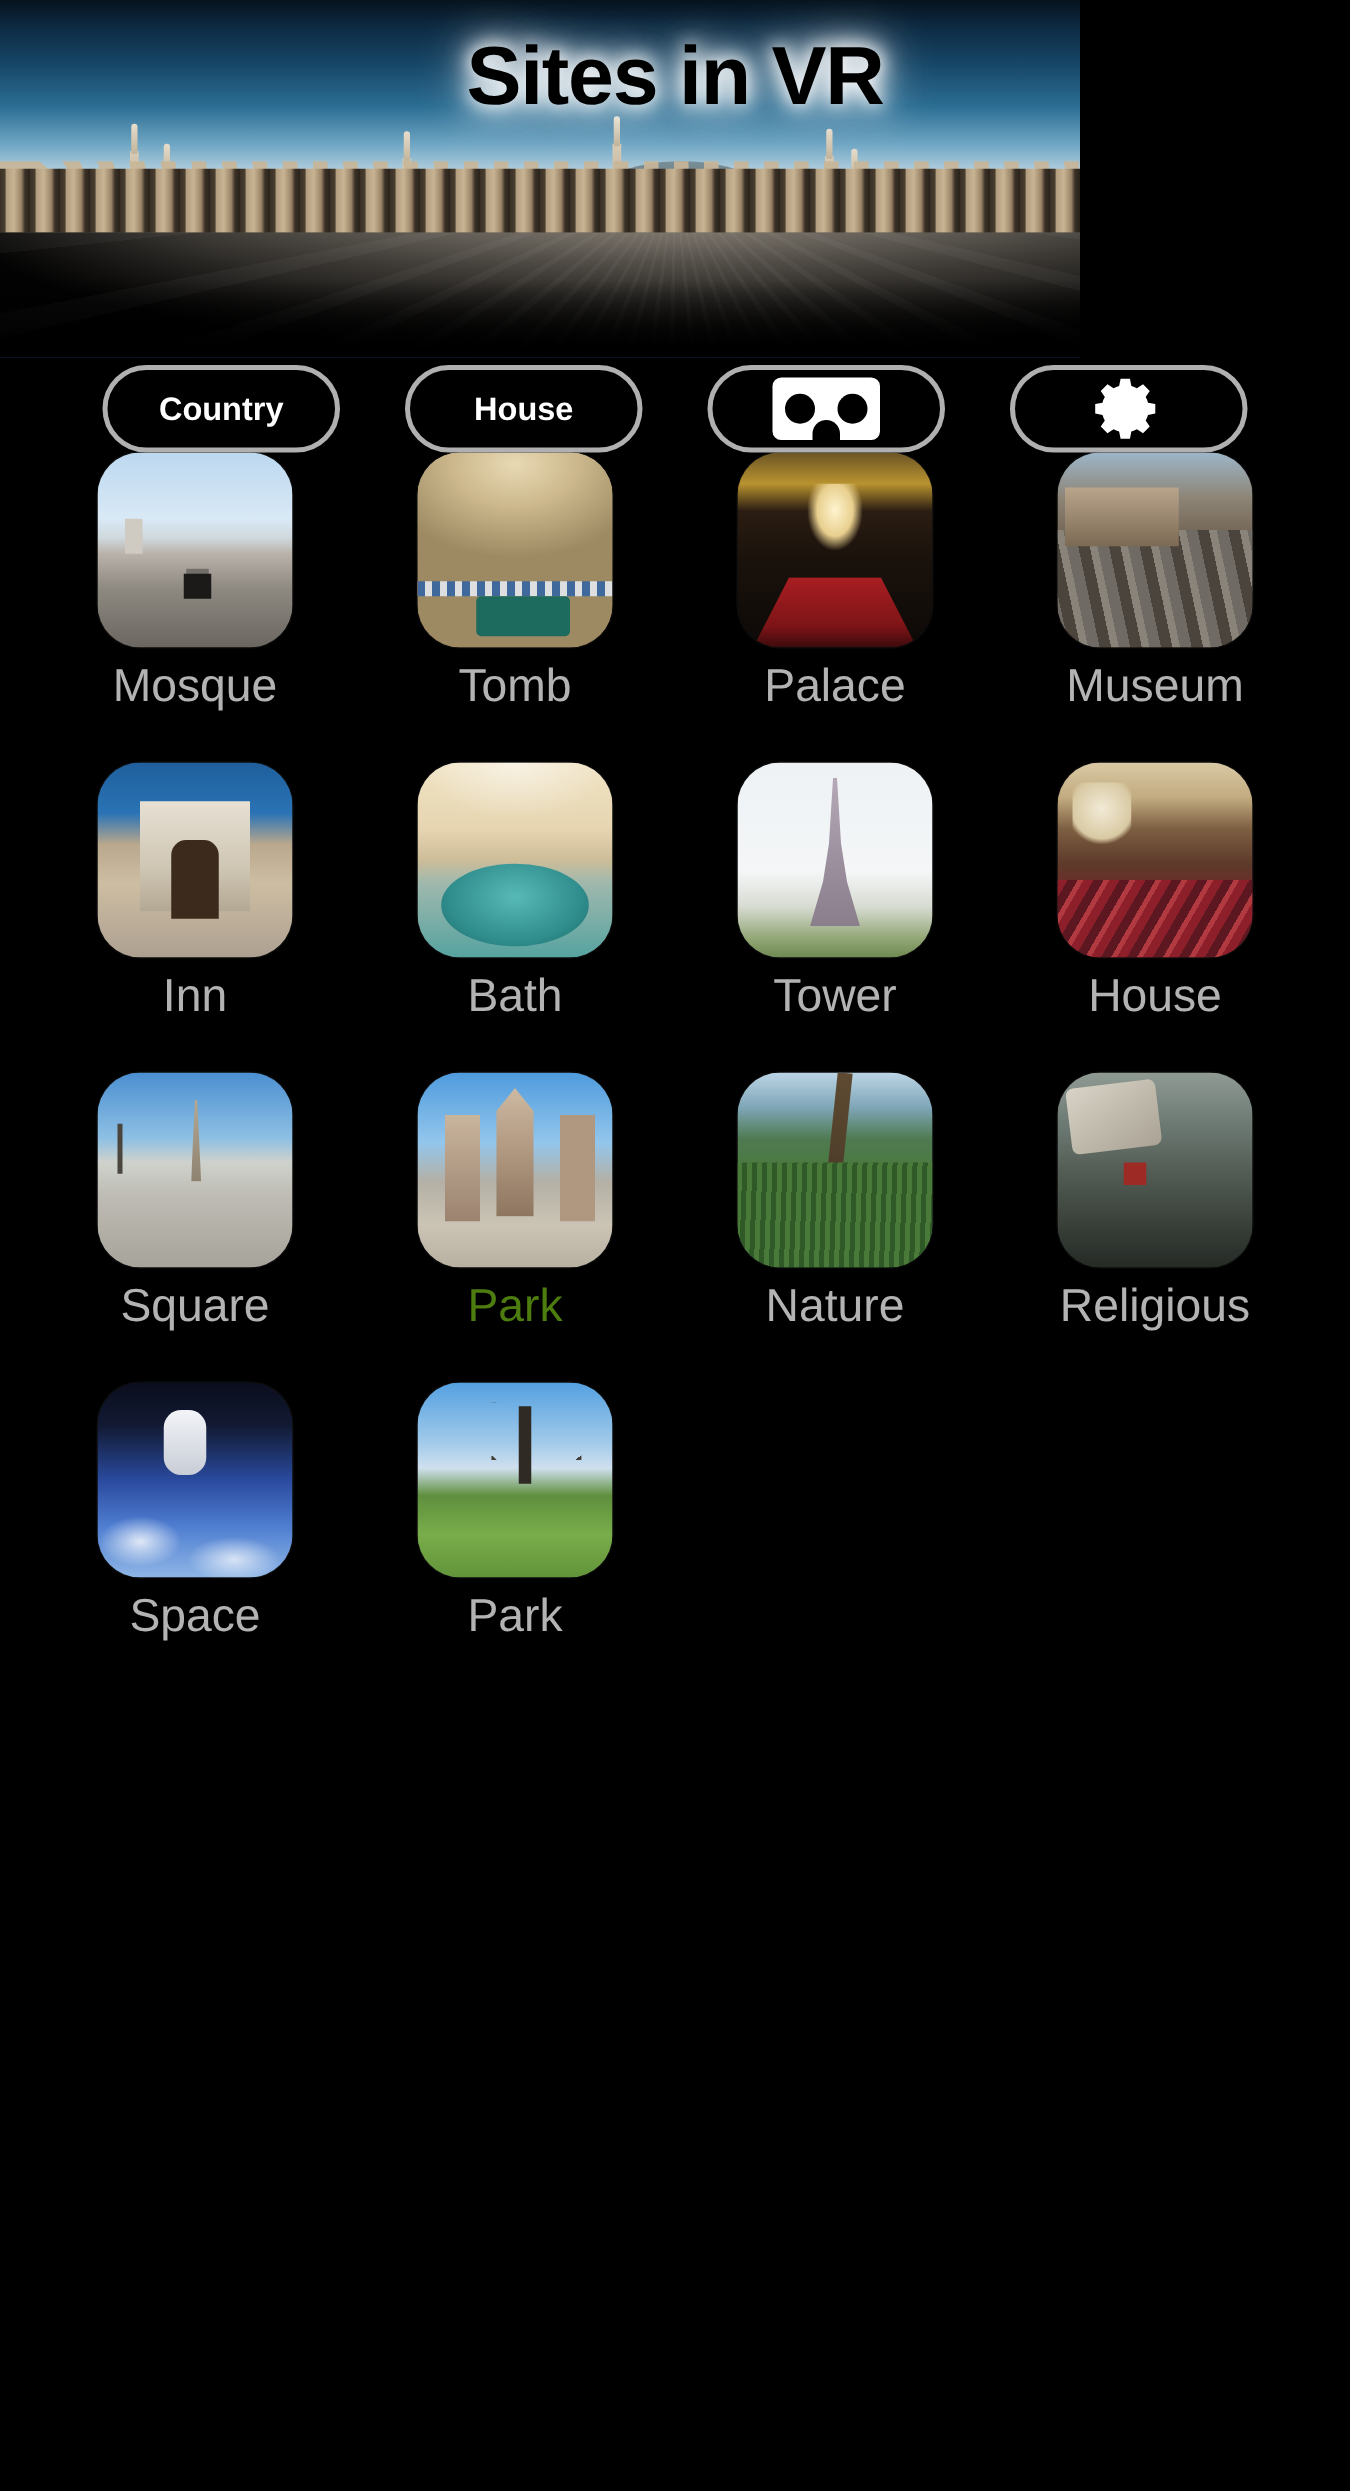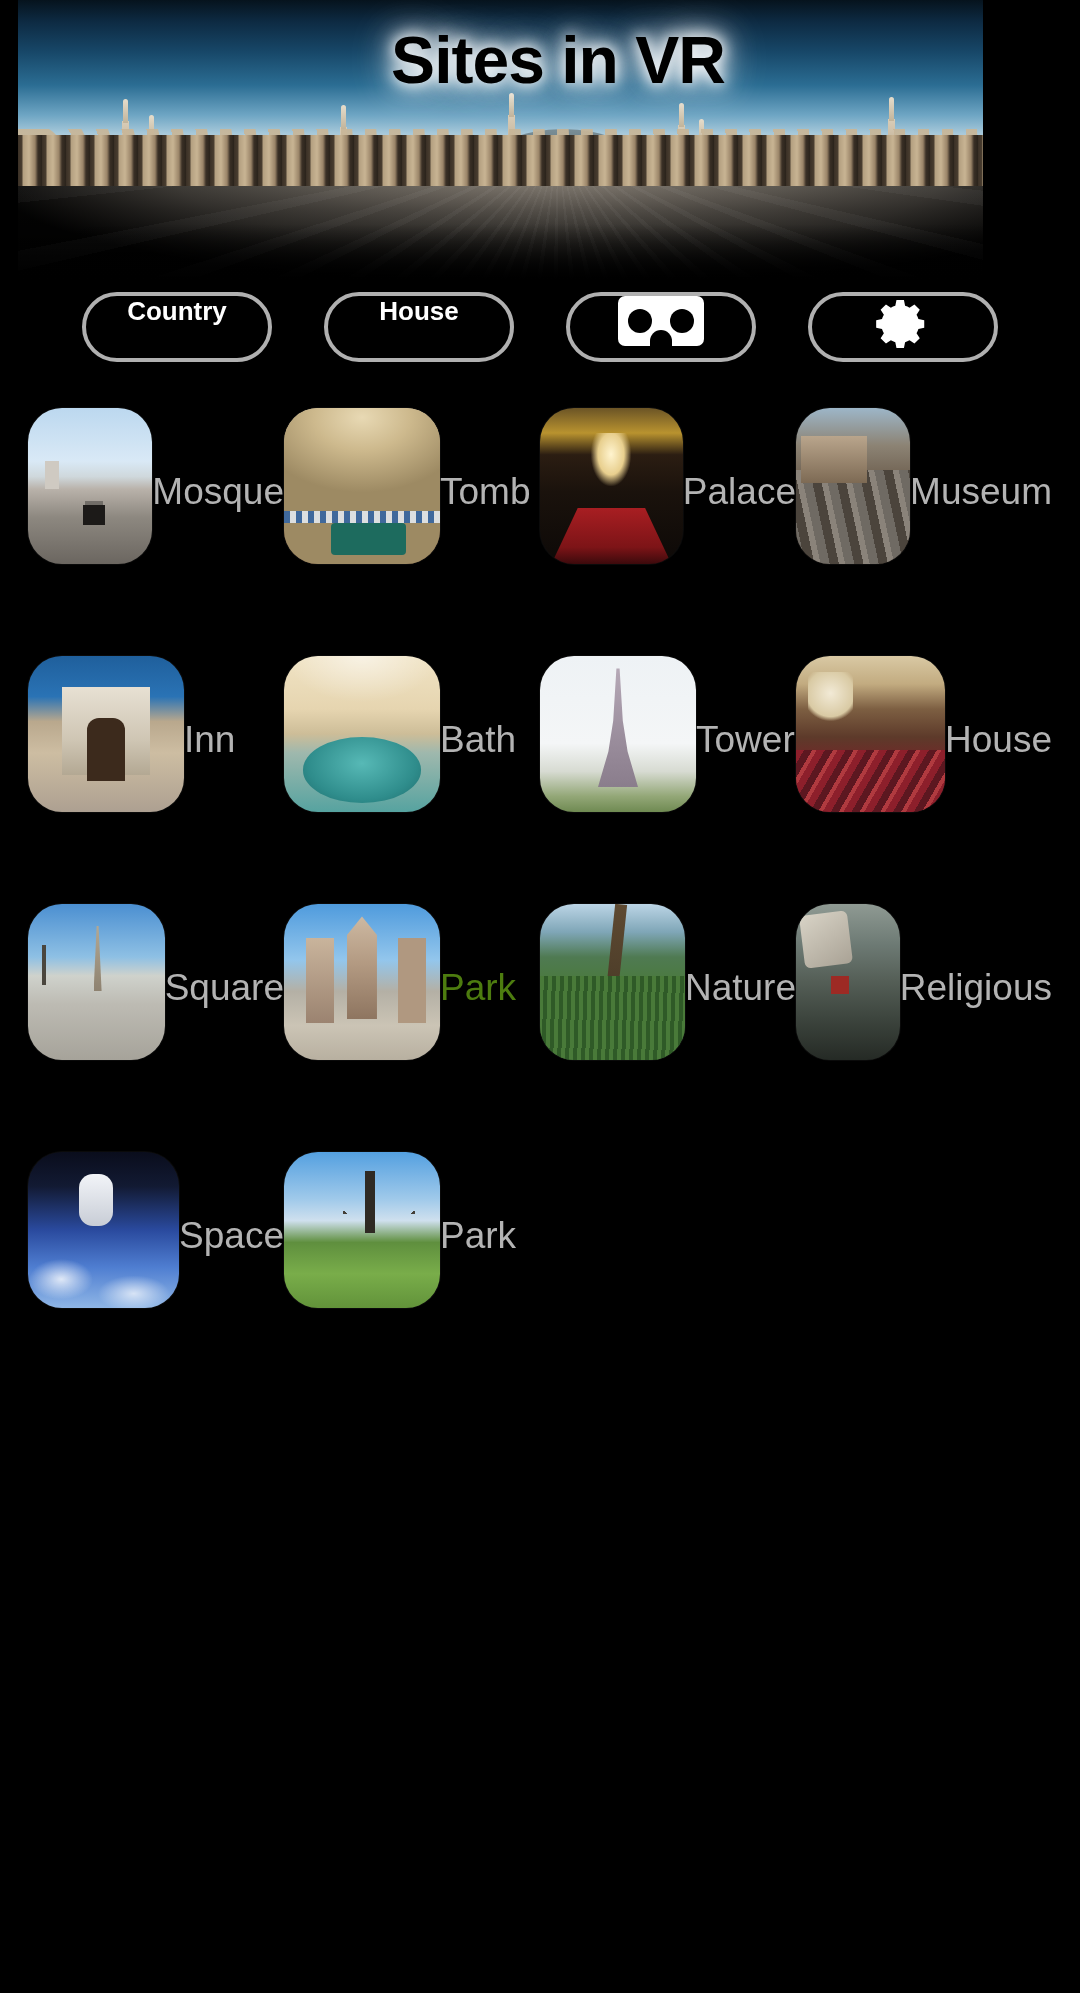--- a/index.html
+++ b/index.html
@@ -6,24 +6,23 @@
   html,body {
     width:1080px; height:1993px;
     background:#000;
     font-family:"Liberation Sans", sans-serif;
     overflow:hidden;
   }
 
   
   #header {
     position:relative;
-    width:965px; height:286px;
+    width:864px; height:286px;
     overflow:hidden;
     background:#3b82f6;
-    margin-left:18px;
   }
   .sky {
     position:absolute; left:0; top:0; width:1080px; height:152px;
     background:linear-gradient(180deg,
       #06131d 0%, #0d2a42 14%, #174768 34%,
       #2b6d93 56%, #6fa6c4 76%, #a8c9da 88%, #c8dbe4 100%);
   }
   
   .arcade {
     position:absolute; left:0; top:104px; width:1080px; height:95px;
@@ -98,21 +97,21 @@
     position:absolute; left:0; top:288px; width:1080px; height:78px;
     display:flex; justify-content:center; align-items:center;
     gap:52px;
     z-index:6;
   }
   .pill {
     width:190px; height:70px;
     border:4px solid #b0b0b0;
     border-radius:36px;
     background:rgba(0,0,0,0.55);
-    display:flex; justify-content:center;
+    display:flex; align-items:center; justify-content:center;
     color:#fff; font-size:26px; font-weight:bold;
     font-family:"Liberation Sans", sans-serif;
   }
   
   .vr-ico { position:relative; width:86px; height:50px;
             background:#fff; border-radius:7px; }
   .vr-ico .eye {
     position:absolute; top:13px; width:24px; height:24px;
     border-radius:50%; background:#000;
   }
@@ -129,21 +128,21 @@
   
   #grid {
     position:absolute; left:0; top:362px; width:1080px;
     display:grid;
     grid-template-columns:repeat(4, 256px);
     justify-content:center;
     row-gap:0;
   }
   .cell {
     width:256px; height:248px;
-    display:flex; flex-direction:row; align-items:center;
+    display:flex; flex-direction:column; align-items:center;
   }
   .thumb {
     width:156px; height:156px;
     border-radius:34px;
     overflow:hidden;
     position:relative;
     background:#111;
     box-shadow:0 0 0 1px rgba(255,255,255,0.04);
   }
   .thumb .scene { position:absolute; inset:0; }

